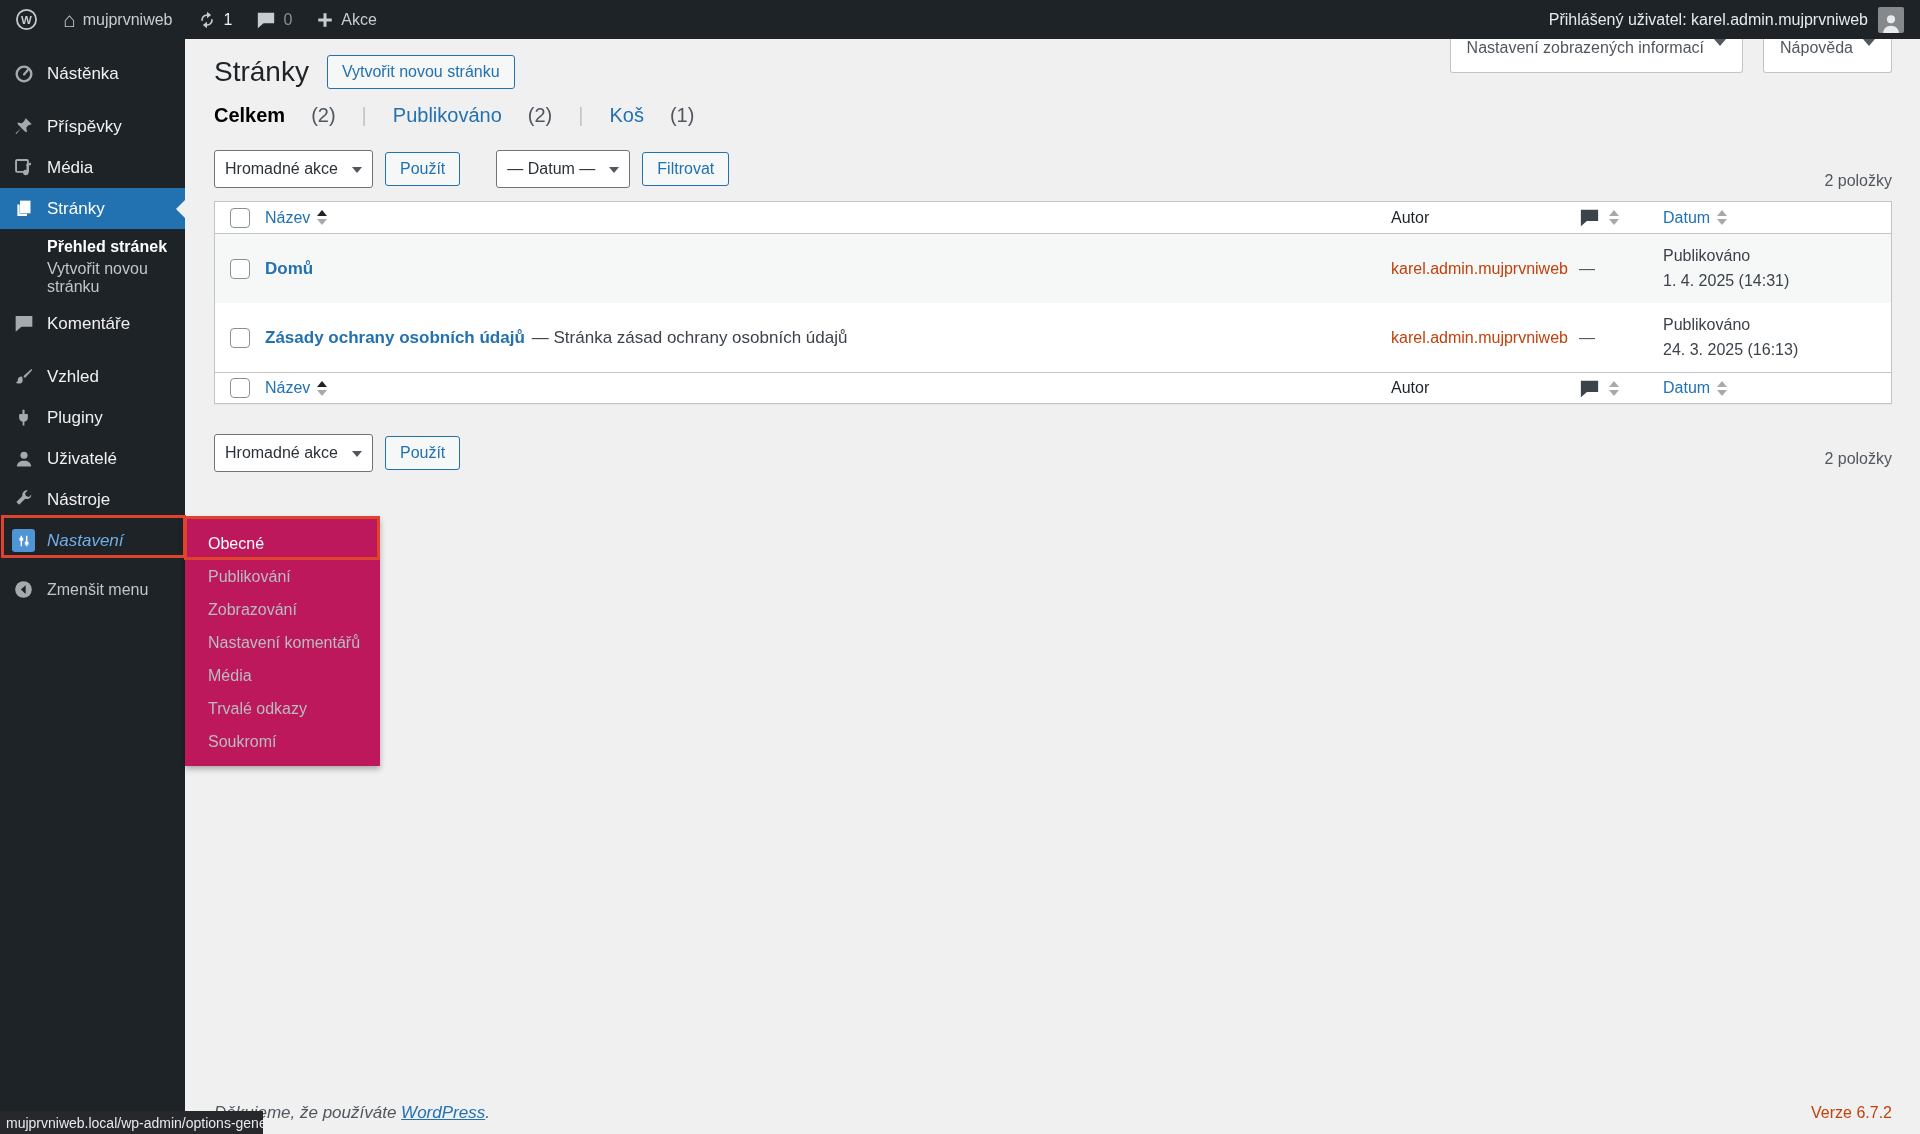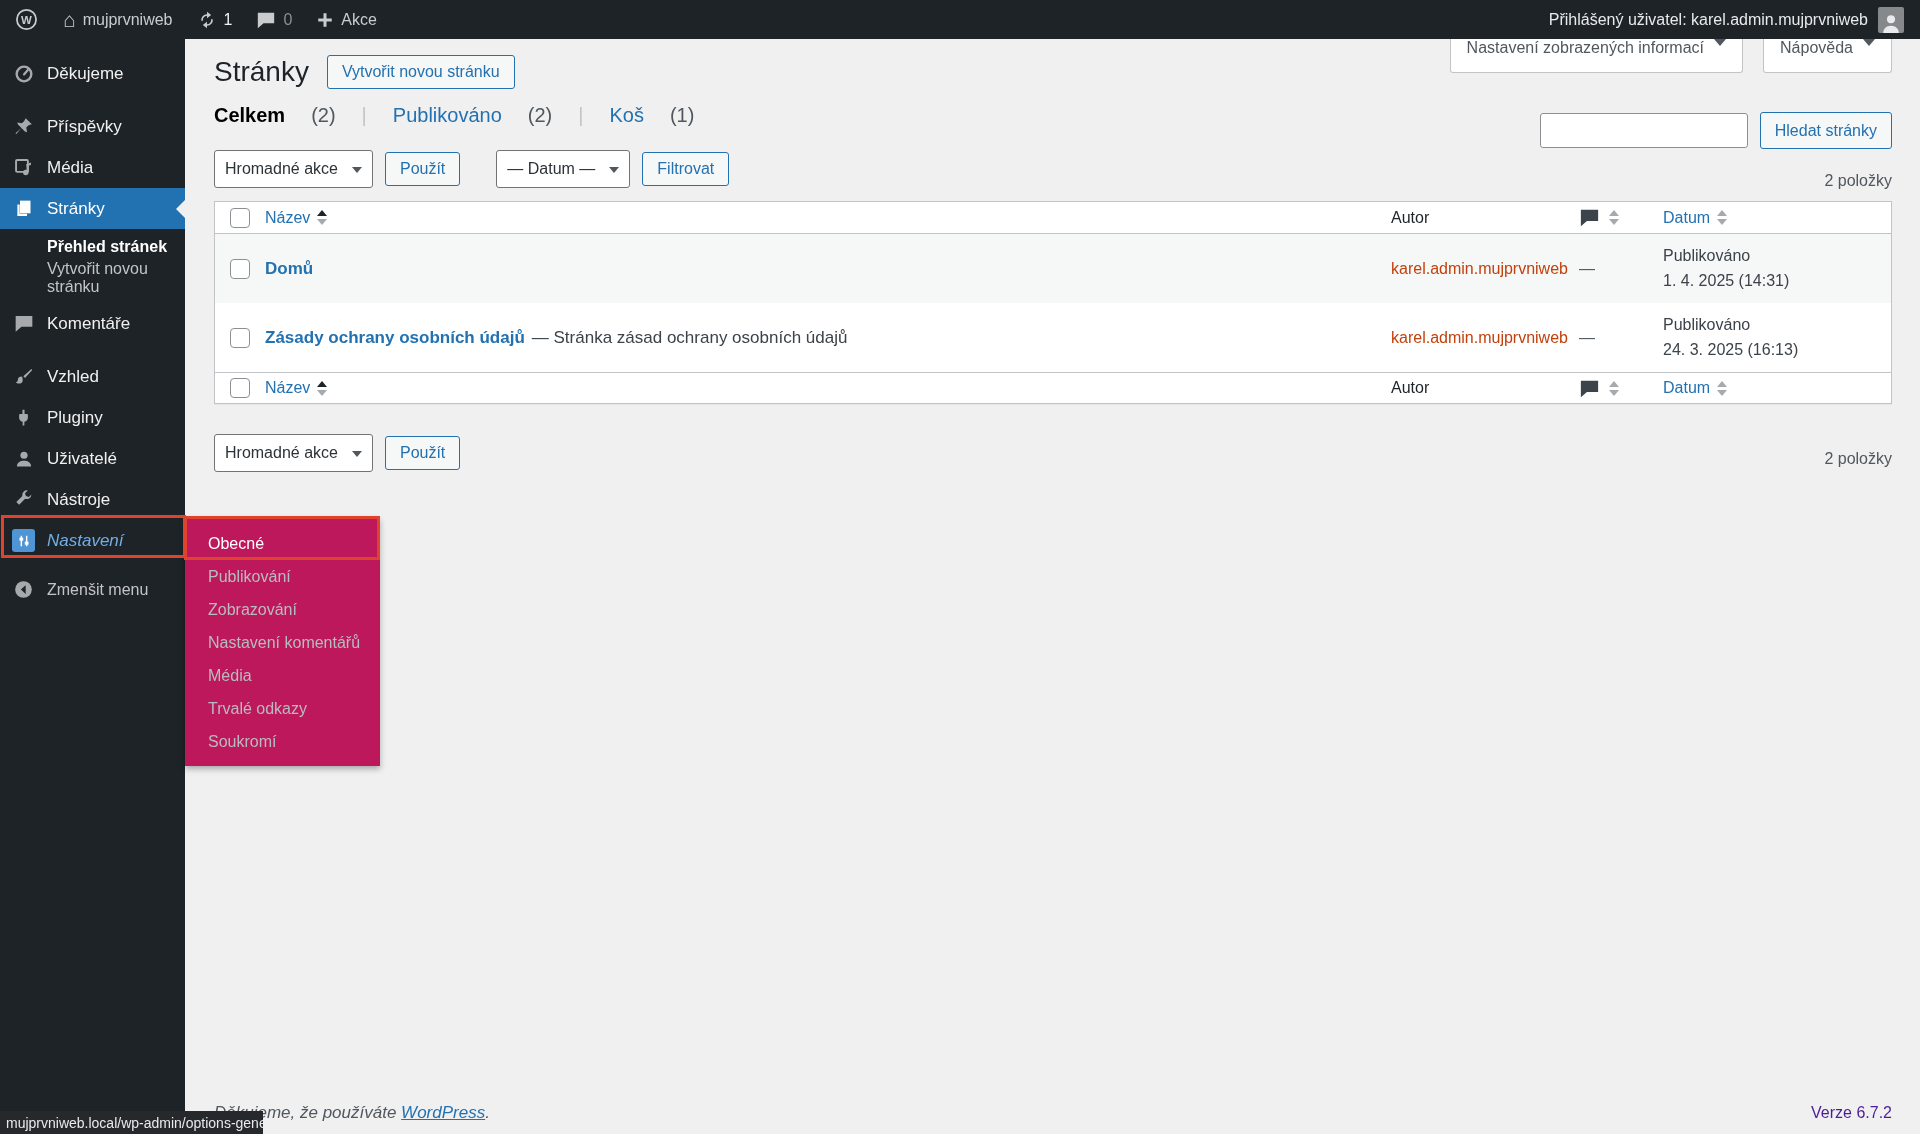--- a/index.html
+++ b/index.html
@@ -102,21 +102,21 @@
   .row-title-suffix { color:#3c434a; font-weight:normal; font-size:17px; margin-left:7px; }
   .author-link { color:#c2410c; font-size:16px; cursor:pointer; }
   .comments-dash { color:#50575e; font-size:16px; }
   .date-cell { flex-direction:column; align-items:flex-start !important; justify-content:center; font-size:16px; color:#3c434a; line-height:1.55; }
 
   .bottom-toolbar { display:flex; align-items:center; gap:12px; padding:30px 0 0 29px; }
 
   
   .footer-left { position:absolute; left:214px; bottom:11px; font-size:17px; font-style:italic; color:#50575e; z-index:5; }
   .footer-left a { color:#2271b1; text-decoration:underline; cursor:pointer; }
-  .footer-version { position:absolute; right:28px; bottom:12px; font-size:16px; color:#4c1d95; }
+  .footer-version { position:absolute; right:28px; bottom:12px; font-size:16px; color:#c2410c; }
 
   .status-bar { position:absolute; left:0; bottom:0; height:23px; width:263px; background:#26282b; color:#e8eaed;
     font-size:14px; display:flex; align-items:center; padding-left:6px; z-index:70; white-space:nowrap; overflow:hidden; }
 </style>
 </head>
 <body>
 
 <div class="admin-bar">
   <div class="ab-left">
     <span class="ab-item">
@@ -160,21 +160,21 @@
 </div>
 
 <div class="sidebar">
   <div class="menu-item">
     <span class="mi-icon">
         <svg width="22" height="22" viewBox="0 0 24 24">
           <circle cx="12" cy="12" r="8" fill="none" stroke="currentColor" stroke-width="2.6"></circle>
           <path d="M12 12.5L16.2 7.6" stroke="currentColor" stroke-width="2.4" stroke-linecap="round" fill="none"></path>
         </svg>
       </span>
-    <span>Děkujeme</span>
+    <span>Nástěnka</span>
   </div>
   <div class="menu-sep"></div>
   <div class="menu-item">
     <span class="mi-icon">
         <svg width="21" height="21" viewBox="0 0 24 24">
           <path fill="currentColor" d="M14.5 2.5l7 7-3.7 1.1-2.6 2.6.8 5.3-2.4-.8-4-4-5.8 6.9-1-1 6.9-5.8-4-4-.8-2.4 5.3.8 2.6-2.6z"></path>
         </svg>
       </span>
     <span>Příspěvky</span>
   </div>
@@ -321,24 +321,20 @@
     <span class="view-current"><span>Celkem</span></span>
     <span class="view-count">(2)</span>
     <span class="view-sep">|</span>
     <span class="view-link"><span>Publikováno</span></span>
     <span class="view-count">(2)</span>
     <span class="view-sep">|</span>
     <span class="view-link"><span>Koš</span></span>
     <span class="view-count">(1)</span>
   </div>
 
-  <div class="search-box">
-    <input class="search-input" type="text" style="">
-    <button class="btn-secondary search-btn">Hledat stránky</button>
-  </div>
 
   <div class="toolbar">
     <div class="select-box">
       <span>Hromadné akce</span>
       <span class="select-caret"></span>
     </div>
     <button class="btn-secondary">Použít</button>
     <span class="gap"></span>
     <div class="select-box">
       <span>— Datum —</span>

